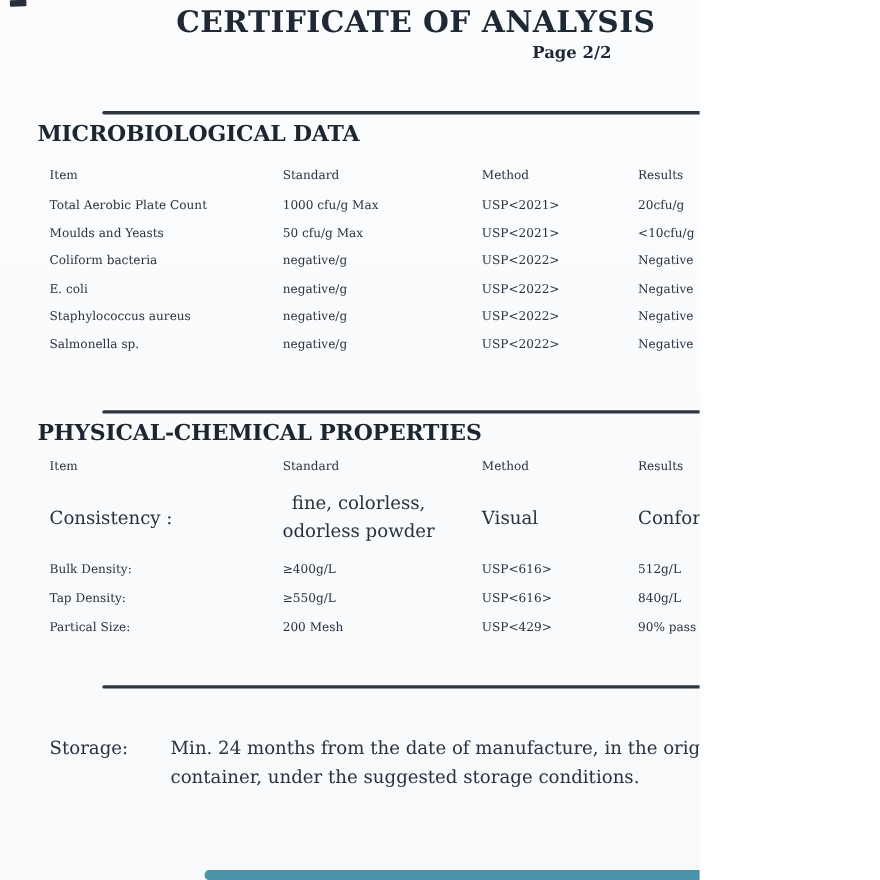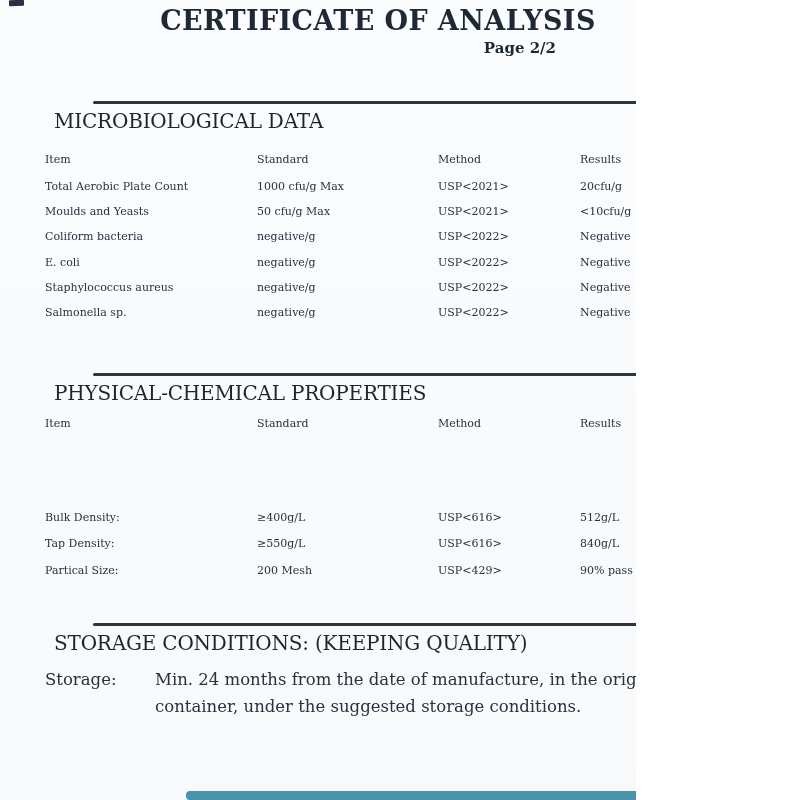--- a/index.html
+++ b/index.html
@@ -19,22 +19,22 @@
   }
   .page-num{
     position:absolute;top:39px;right:80px;
     font-size:15px;font-weight:bold;color:#1e2935;
   }
   .rule{
     position:absolute;left:93px;width:667px;height:3px;
     background:#2c3540;border-radius:2px;
   }
   .sec-heading{
-    position:absolute;left:54px;
-    font-size:20px;line-height:26px;font-weight:normal;
+    position:absolute;left:34px;
+    font-size:20px;line-height:26px;font-weight:bold;
     letter-spacing:-0.2px;color:#1c2630;
   }
   .grid{
     position:absolute;left:45px;width:712px;
     display:grid;
     grid-template-columns:212px 181px 142px 1fr;
     font-size:11px;
   }
   .grid .row{display:contents;}
   .grid span{display:block;line-height:25.2px;white-space:nowrap;}
@@ -133,20 +133,29 @@
   <div class="rule" style="top:373px"></div>
   <div class="sec-heading" style="top:380px">PHYSICAL-CHEMICAL PROPERTIES</div>
 
   <div class="grid thead" style="top:411px">
     <span>Item</span>
     <span>Standard</span>
     <span>Method</span>
     <span>Results</span>
   </div>
 
+  <div class="crow" style="top:444px">
+    <span>Consistency :</span>
+    <div class="std-center">
+      <span>fine, colorless,</span>
+      <span>odorless powder</span>
+    </div>
+    <span>Visual</span>
+    <span>Conformed</span>
+  </div>
 
   <div class="grid tbody2" style="top:505px">
     <div class="row">
       <span>Bulk Density:</span>
       <span>≥400g/L</span>
       <span>USP&lt;616&gt;</span>
       <span>512g/L</span>
     </div>
     <div class="row">
       <span>Tap Density:</span>
@@ -156,21 +165,20 @@
     </div>
     <div class="row">
       <span>Partical Size:</span>
       <span>200 Mesh</span>
       <span>USP&lt;429&gt;</span>
       <span>90% pass 200Mesh</span>
     </div>
   </div>
 
   <div class="rule" style="top:623px"></div>
-  <div class="sec-heading" style="top:630px">STORAGE CONDITIONS: (KEEPING QUALITY)</div>
 
   <div class="storage-grid">
     <span class="lbl">Storage:</span>
     <span class="txt">Min. 24 months from the date of manufacture, in the original unopened container, under the suggested storage conditions.</span>
   </div>
 
   <div class="footer-bar" style="background: rgb(74, 147, 171);"></div>
 
 </div>
 

